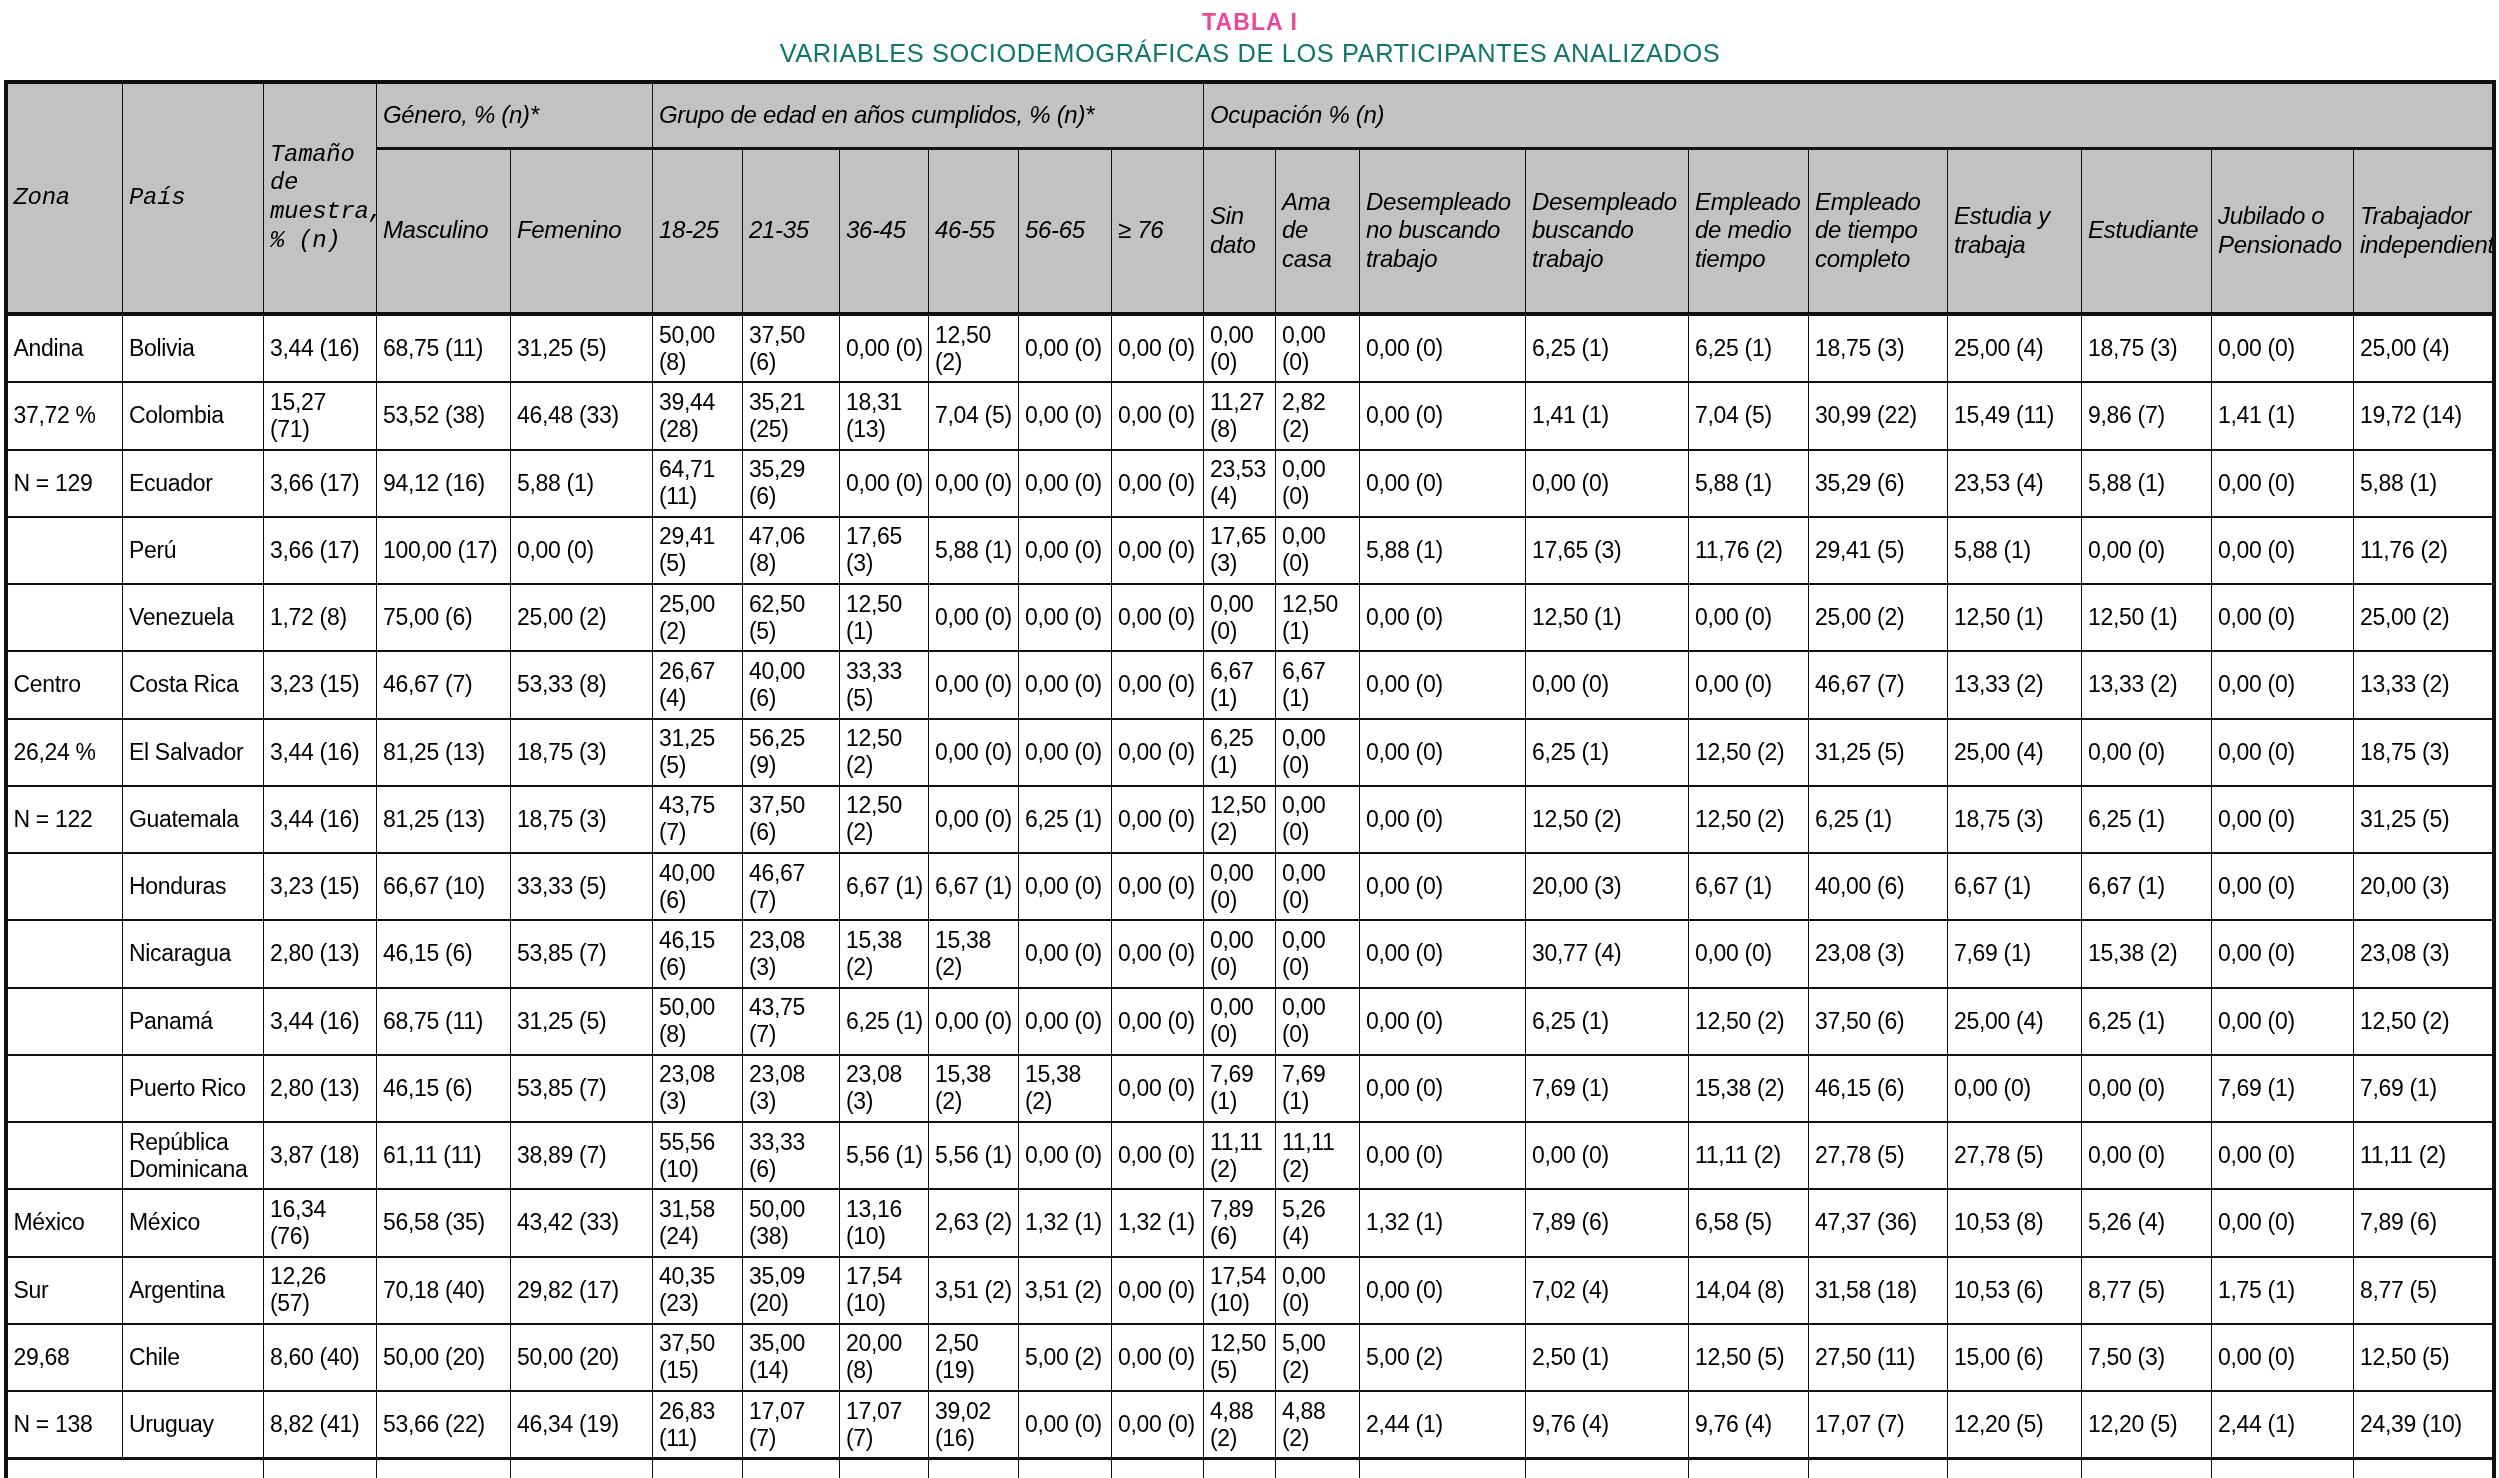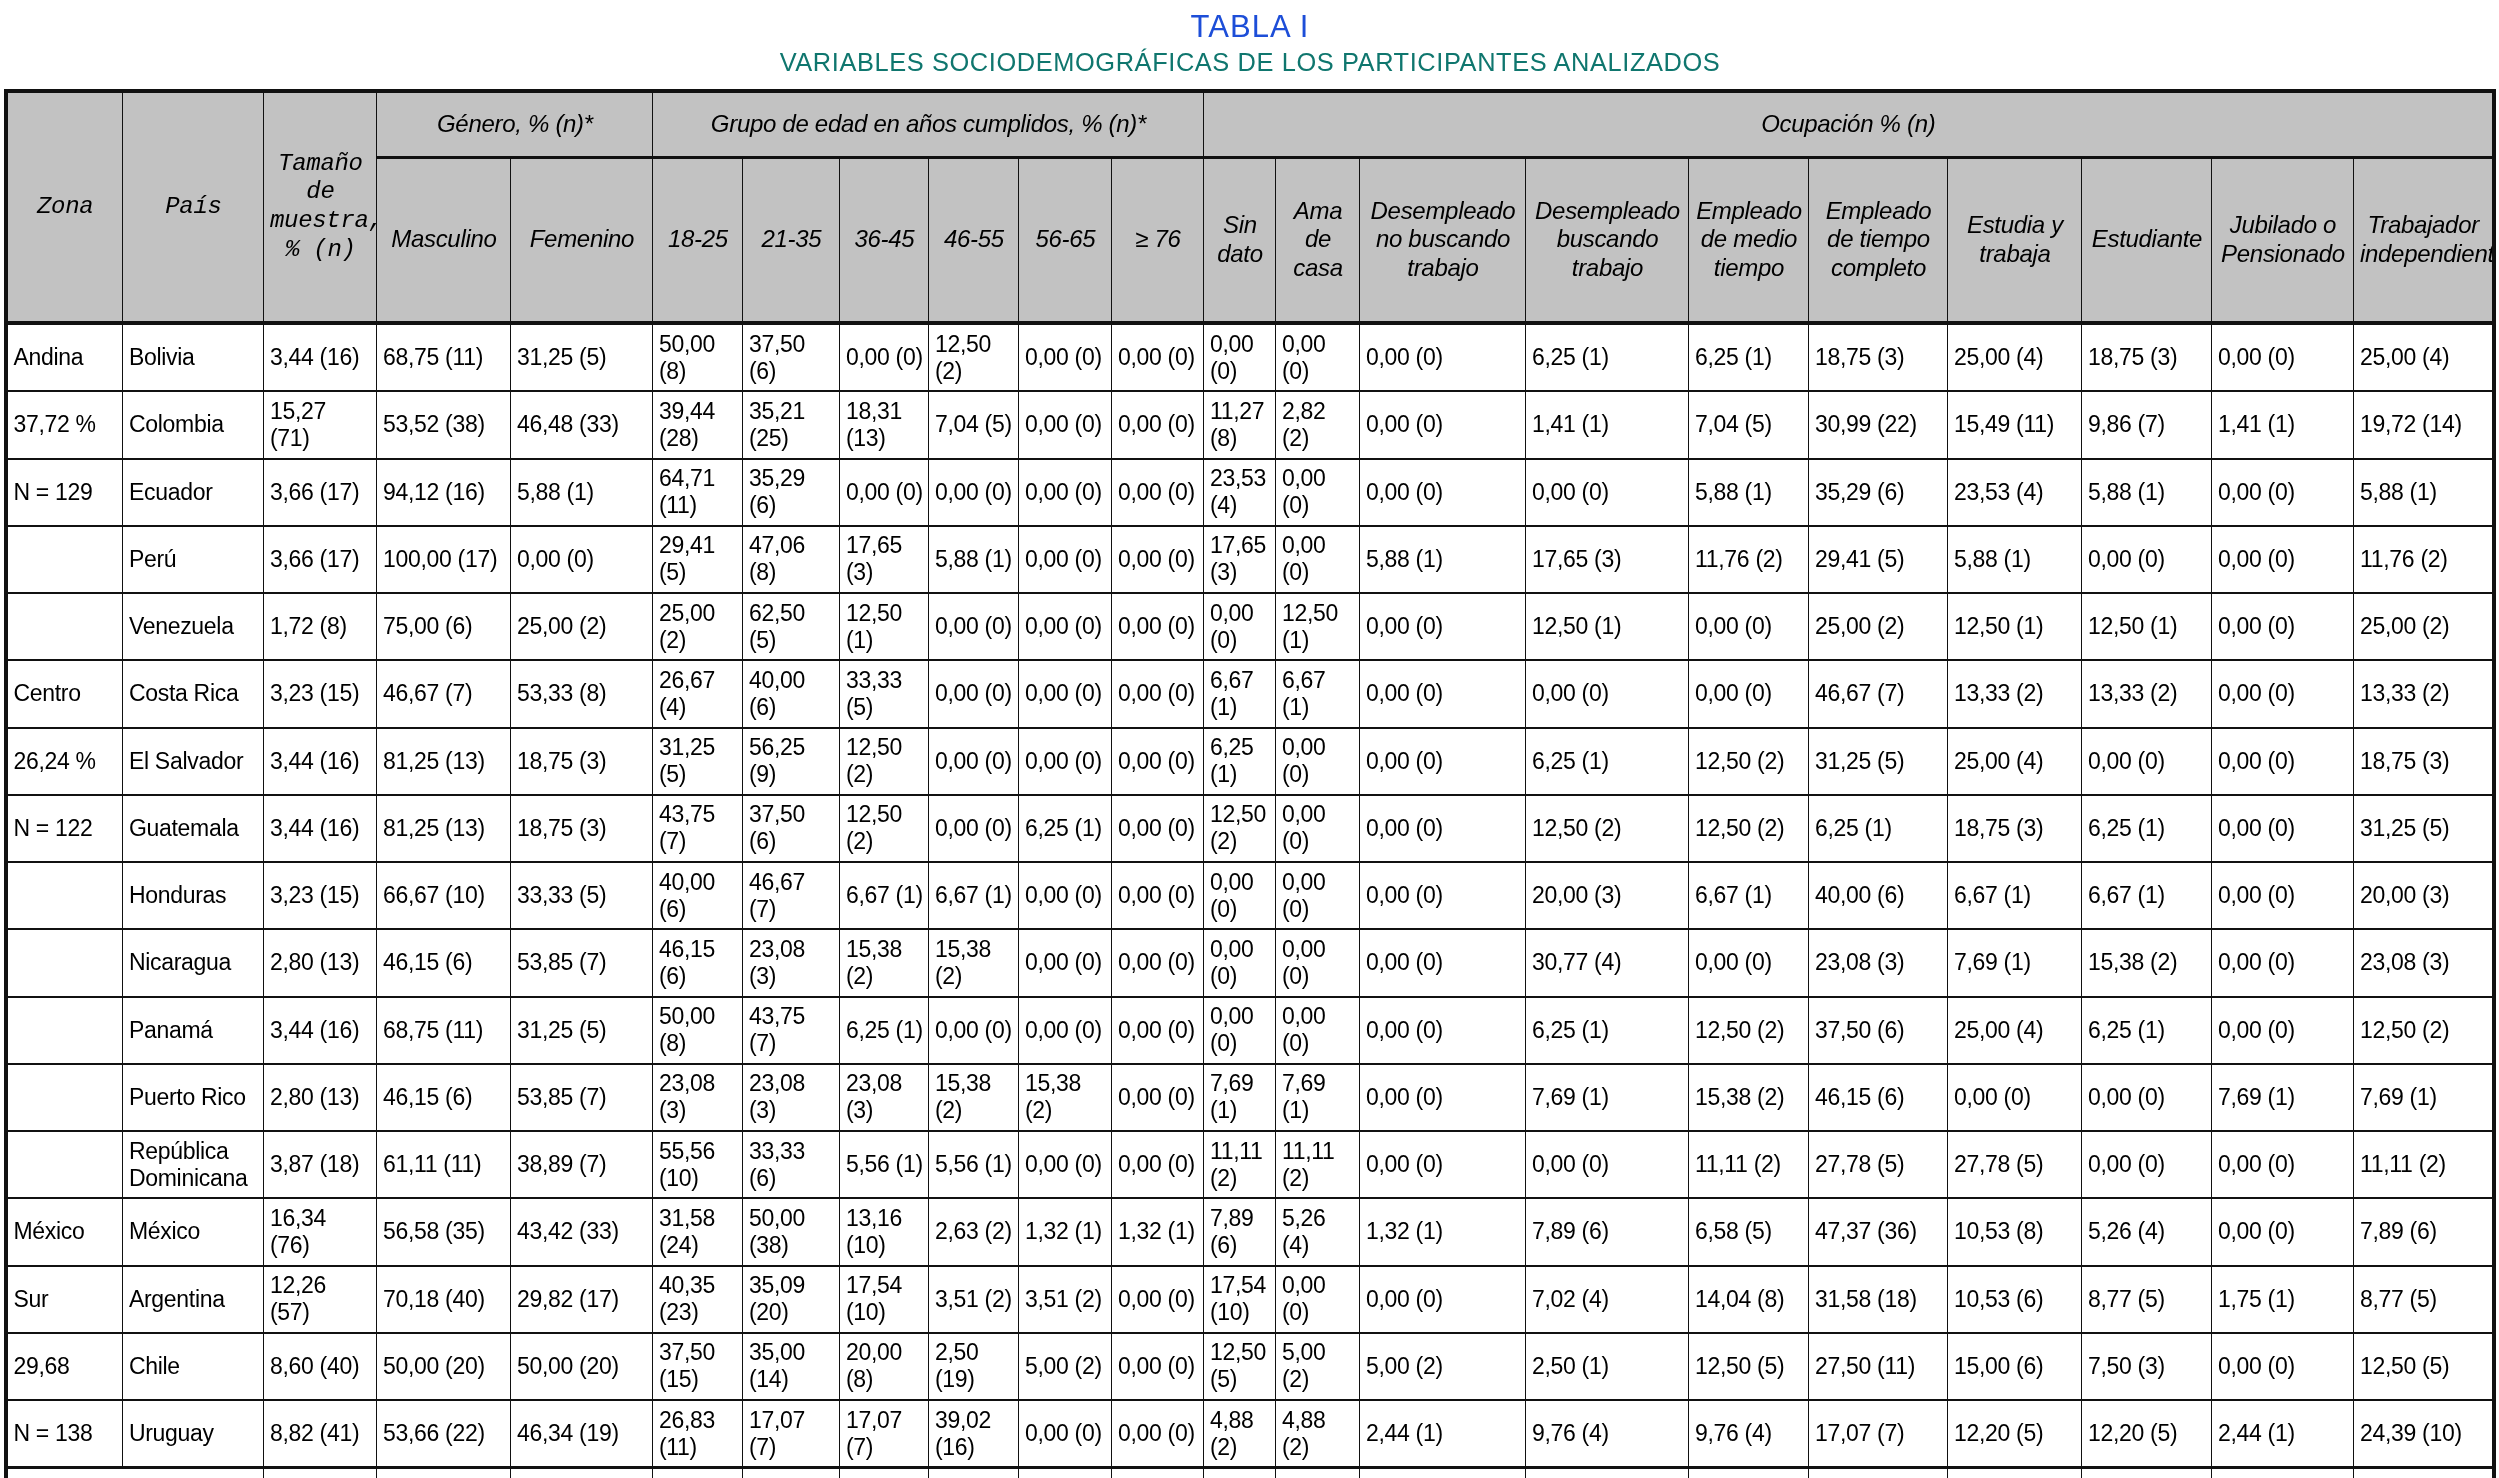--- a/index.html
+++ b/index.html
@@ -5,21 +5,21 @@
   * { box-sizing: border-box; }
   html, body {
     margin: 0; padding: 0;
     width: 2500px; height: 1479px;
     background: #ffffff;
     font-family: "Liberation Sans", sans-serif;
     overflow: hidden;
   }
   .title-block { text-align: center; padding-top: 8.8px; }
   .title-line1 {
-    color: #1d4ed8; font-size: 31px; letter-spacing: 1.1px; font-weight: 400;
+    color: #ec4899; font-size: 23px; letter-spacing: 1.1px; font-weight: 700;
   }
   .title-line2 {
     color: #0f766e; font-size: 25.4px; letter-spacing: 0.6px; font-weight: 400; margin-top: 3.3px;
   }
   table.socio {
     width: 2491px;
     margin: 12px auto 0 auto;
     border-collapse: collapse;
     table-layout: fixed;
     border: 4.4px solid #111111;
@@ -30,21 +30,21 @@
     border-top: 2.2px solid #111111;
     border-bottom: 2.2px solid #111111;
     letter-spacing: -0.3px;
     overflow: hidden;
   }
   thead th {
     background: #c2c2c2;
     font-style: italic;
     font-weight: 400;
     font-size: 24px;
-    text-align: center;
+    text-align: left;
     vertical-align: middle;
     padding: 4.4px 5.5px;
     line-height: 1.2;
   }
   thead tr.group-row { height: 66px; }
   thead tr.group-row th.group-cell { border-bottom: 3.3px solid #111111; }
   thead tr.sub-row { height: 166px; }
   thead tr.sub-row th { border-bottom: 4.4px solid #111111; }
   thead th.span-cell { border-bottom: 4.4px solid #111111; font-family: Liberation Mono, monospace; }
   tbody td {

